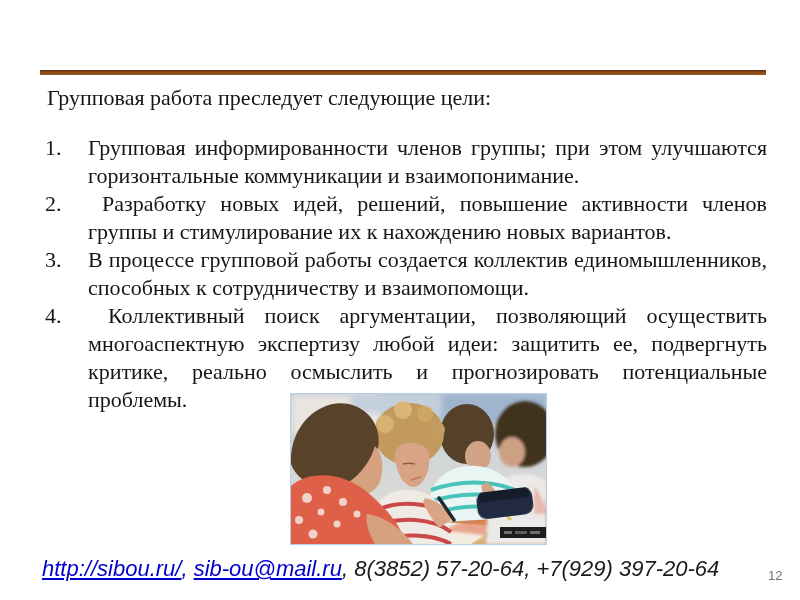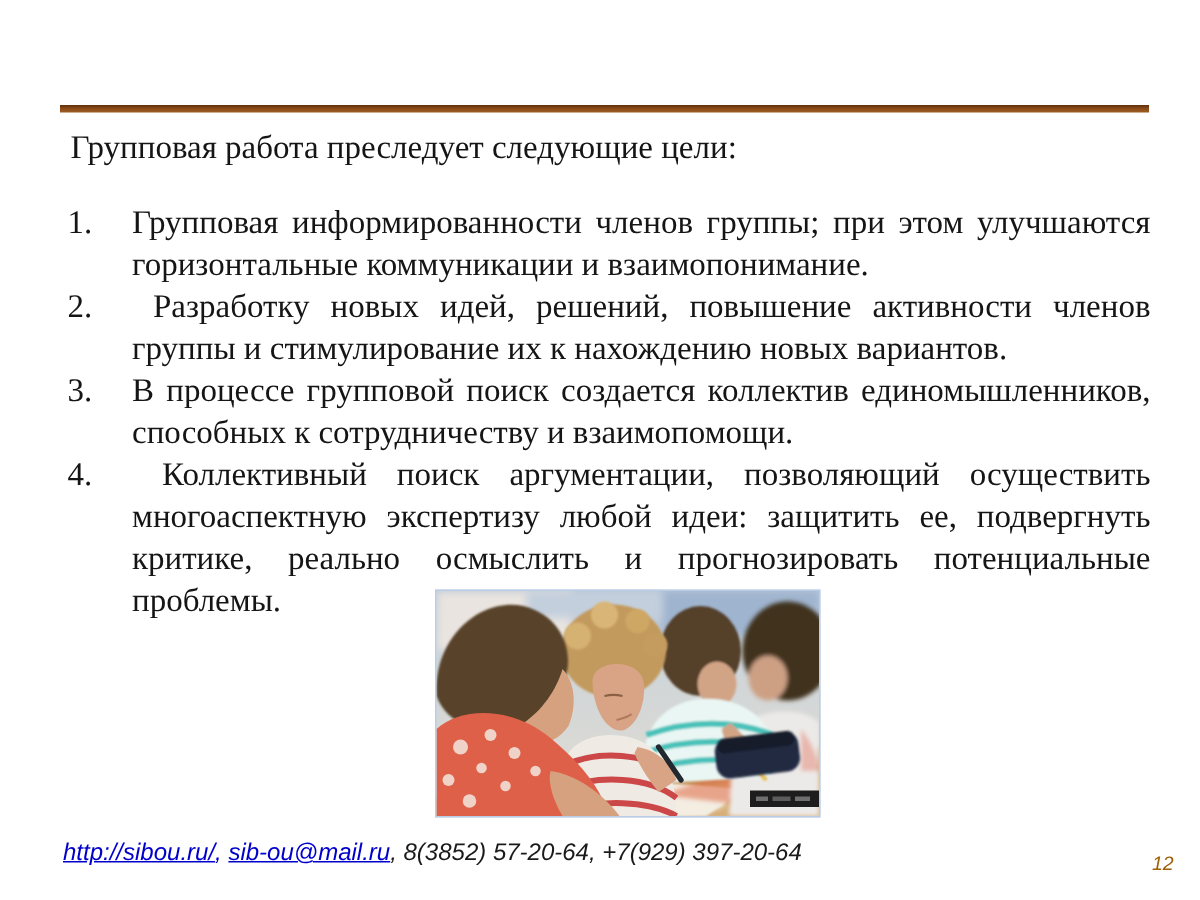--- a/index.html
+++ b/index.html
@@ -54,39 +54,38 @@
     box-sizing: content-box;
     background: #cdd6de;
   }
   .photo-frame svg { display: block; }
   .footer {
     position: absolute;
     left: 42px; top: 557px;
     width: 700px;
     font-family: "Liberation Sans", sans-serif;
     font-style: italic;
-    font-size: 16px;
+    font-size: 22px;
     line-height: 24px;
     color: #1a1a1a;
     white-space: nowrap;
   }
   .footer a.link {
     color: #0000cc;
     text-decoration: underline;
     cursor: pointer;
   }
   .footer .sep-blue { color: #0000cc; text-decoration: none; }
   .footer .phones { color: #1a1a1a; }
   .pagenum {
     position: absolute;
     left: 768px; top: 568px;
     font-family: "Liberation Sans", sans-serif;
     font-size: 13px;
-    color: #a16207;
-    font-style: italic;
+    color: #737373;
   }
 </style>
 </head>
 <body>
 
 <div class="slide">
 
   <div class="topline"></div>
 
   <div class="title">Групповая работа преследует следующие цели:</div>
@@ -95,21 +94,21 @@
     <div class="goal-item">
       <span class="goal-num">1.</span>
       <span class="goal-text">Групповая информированности членов группы; при этом улучшаются горизонтальные коммуникации и взаимопонимание.</span>
     </div>
     <div class="goal-item">
       <span class="goal-num">2.</span>
       <span class="goal-text">&nbsp;Разработку новых идей, решений, повышение активности членов группы и стимулирование их к нахождению новых вариантов.</span>
     </div>
     <div class="goal-item">
       <span class="goal-num">3.</span>
-      <span class="goal-text">В процессе групповой поиск создается коллектив единомышленников, способных к сотрудничеству и взаимопомощи.</span>
+      <span class="goal-text">В процессе групповой работы создается коллектив единомышленников, способных к сотрудничеству и взаимопомощи.</span>
     </div>
     <div class="goal-item">
       <span class="goal-num">4.</span>
       <span class="goal-text">&nbsp;Коллективный поиск аргументации, позволяющий осуществить многоаспектную экспертизу любой идеи: защитить ее, подвергнуть критике, реально осмыслить и прогнозировать потенциальные проблемы.</span>
     </div>
   </div>
 
   <div class="photo-frame">
     <svg width="255" height="150" viewBox="0 0 255 150">
       <defs>

